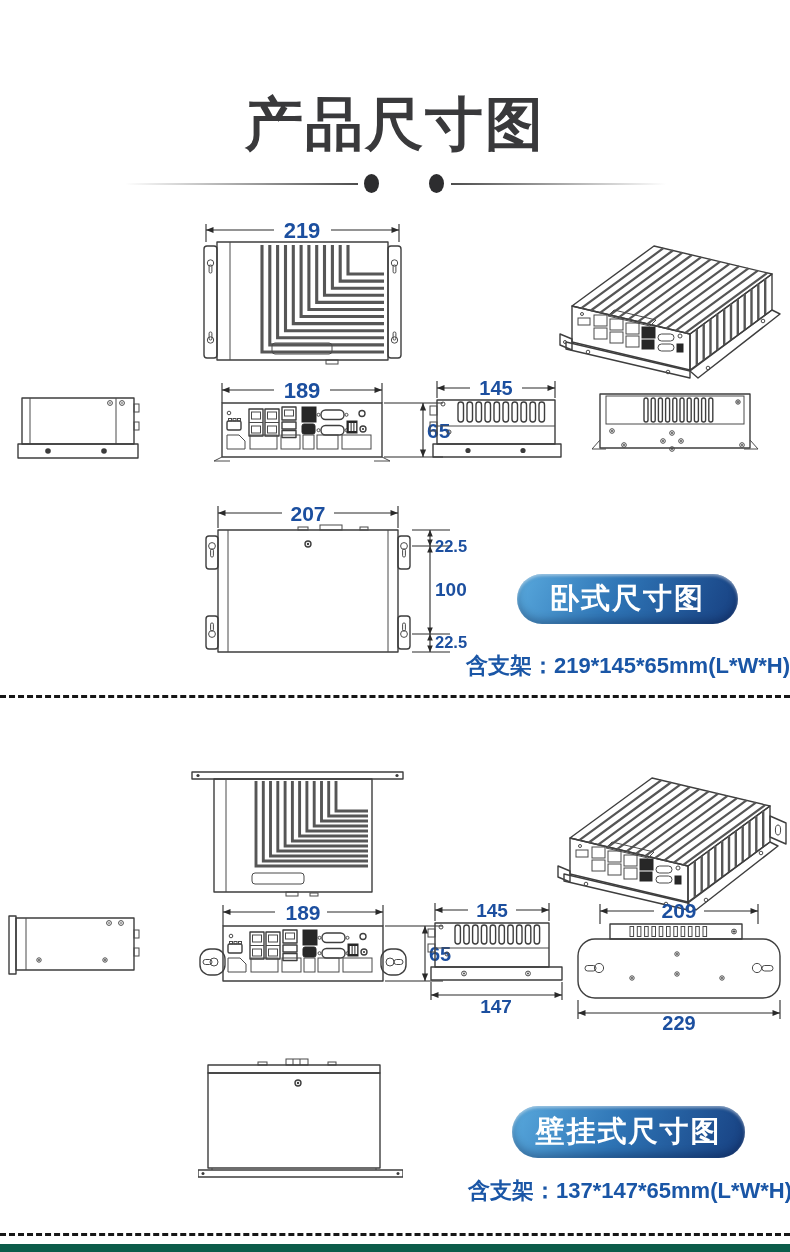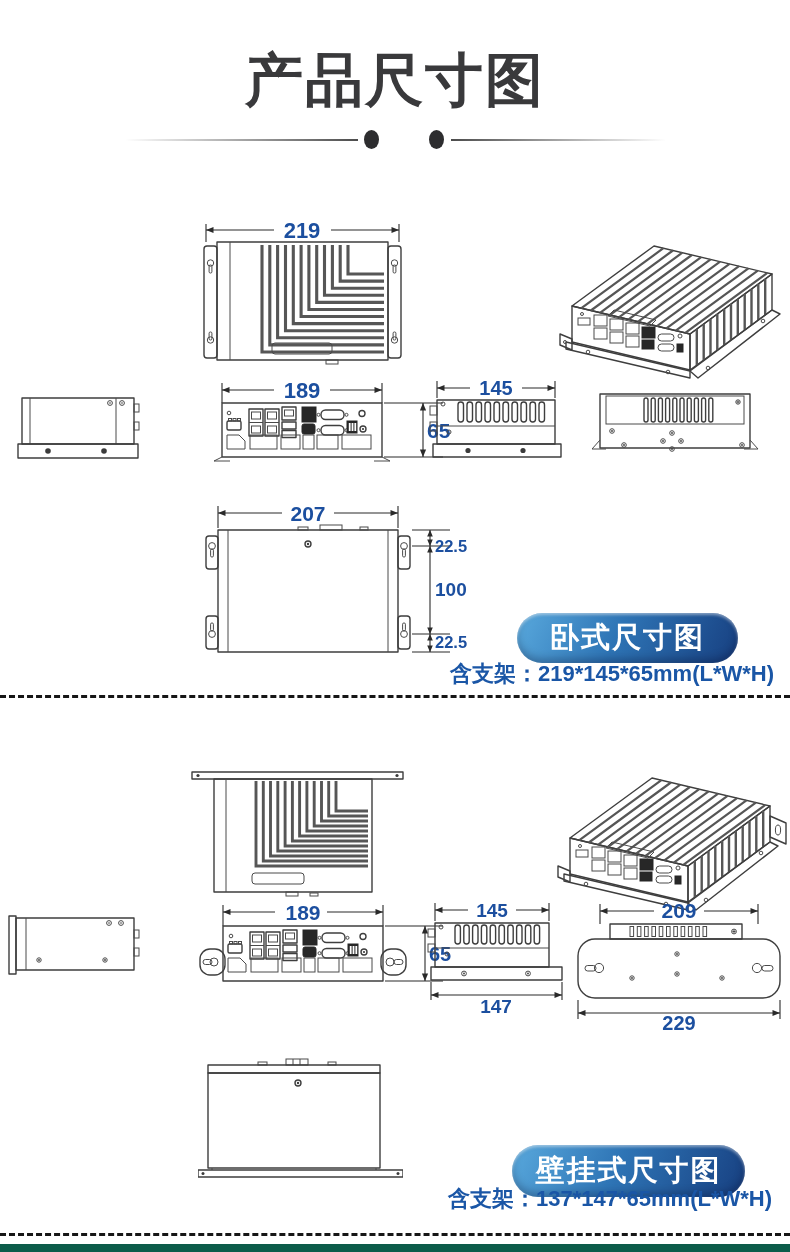--- a/index.html
+++ b/index.html
@@ -1,30 +1,30 @@
 <!DOCTYPE html>
 <html><head>
 <meta charset="utf-8">
 <style>
   html,body{margin:0;padding:0;background:#fff;}
   .canvas{position:relative;width:790px;height:1252px;background:#fff;overflow:hidden;
           font-family:"Liberation Sans",sans-serif;}
-  .abs{position:absolute;}
+  .abs{position:absolute;margin-top:44px;}
   .page-title{left:0;right:0;top:42px;text-align:center;font-size:58px;font-weight:900;
               color:#39393b;letter-spacing:2px;}
   .deco-line-l{left:125px;top:139px;width:233px;height:2px;
                background:linear-gradient(to left,#4c4c4c,rgba(76,76,76,0));}
   .deco-line-r{left:451px;top:139px;width:215px;height:2px;
                background:linear-gradient(to right,#4c4c4c,rgba(76,76,76,0));}
   .deco-dot{width:15px;height:19px;border-radius:50%;background:#2d2d2f;top:130px;}
   .badge{position:absolute;border-radius:999px;display:flex;align-items:center;justify-content:center;
          color:#fff;font-weight:900;font-size:29px;letter-spacing:2px;
          background:linear-gradient(115deg,#59a9dd 0%,#2e74b5 45%,#173f80 100%);
-         box-shadow:inset 0 2px 3px rgba(255,255,255,.45), inset 0 -4px 8px rgba(0,0,30,.28);margin-top:39px;}
-  .note{position:absolute;text-align:left;font-weight:bold;color:#1a56a6;font-size:22px;white-space:nowrap;margin-top:8px;}
+         box-shadow:inset 0 2px 3px rgba(255,255,255,.45), inset 0 -4px 8px rgba(0,0,30,.28);}
+  .note{position:absolute;text-align:right;font-weight:bold;color:#1a56a6;font-size:22px;white-space:nowrap;}
   .dashline{position:absolute;left:0;width:790px;height:0;border-top:3px dashed #161616;}
   .footer-bar{position:absolute;left:0;top:1244px;width:790px;height:8px;background:#0c5c4a;}
   .drw{position:absolute;}
   svg .s{fill:none;stroke:#3e3e3e;stroke-width:1.4;stroke-linejoin:round;stroke-linecap:round;}
   svg .s2{fill:none;stroke:#4a4a4a;stroke-width:1;}
   svg .fin{fill:none;stroke:#565656;}
   svg .dim{fill:none;stroke:#2a2a2a;stroke-width:1.1;}
   svg .ar{fill:#2a2a2a;stroke:none;}
   svg .hl{fill:#3b3b3b;stroke:none;}
   svg .dk{fill:#272727;stroke:#272727;}

